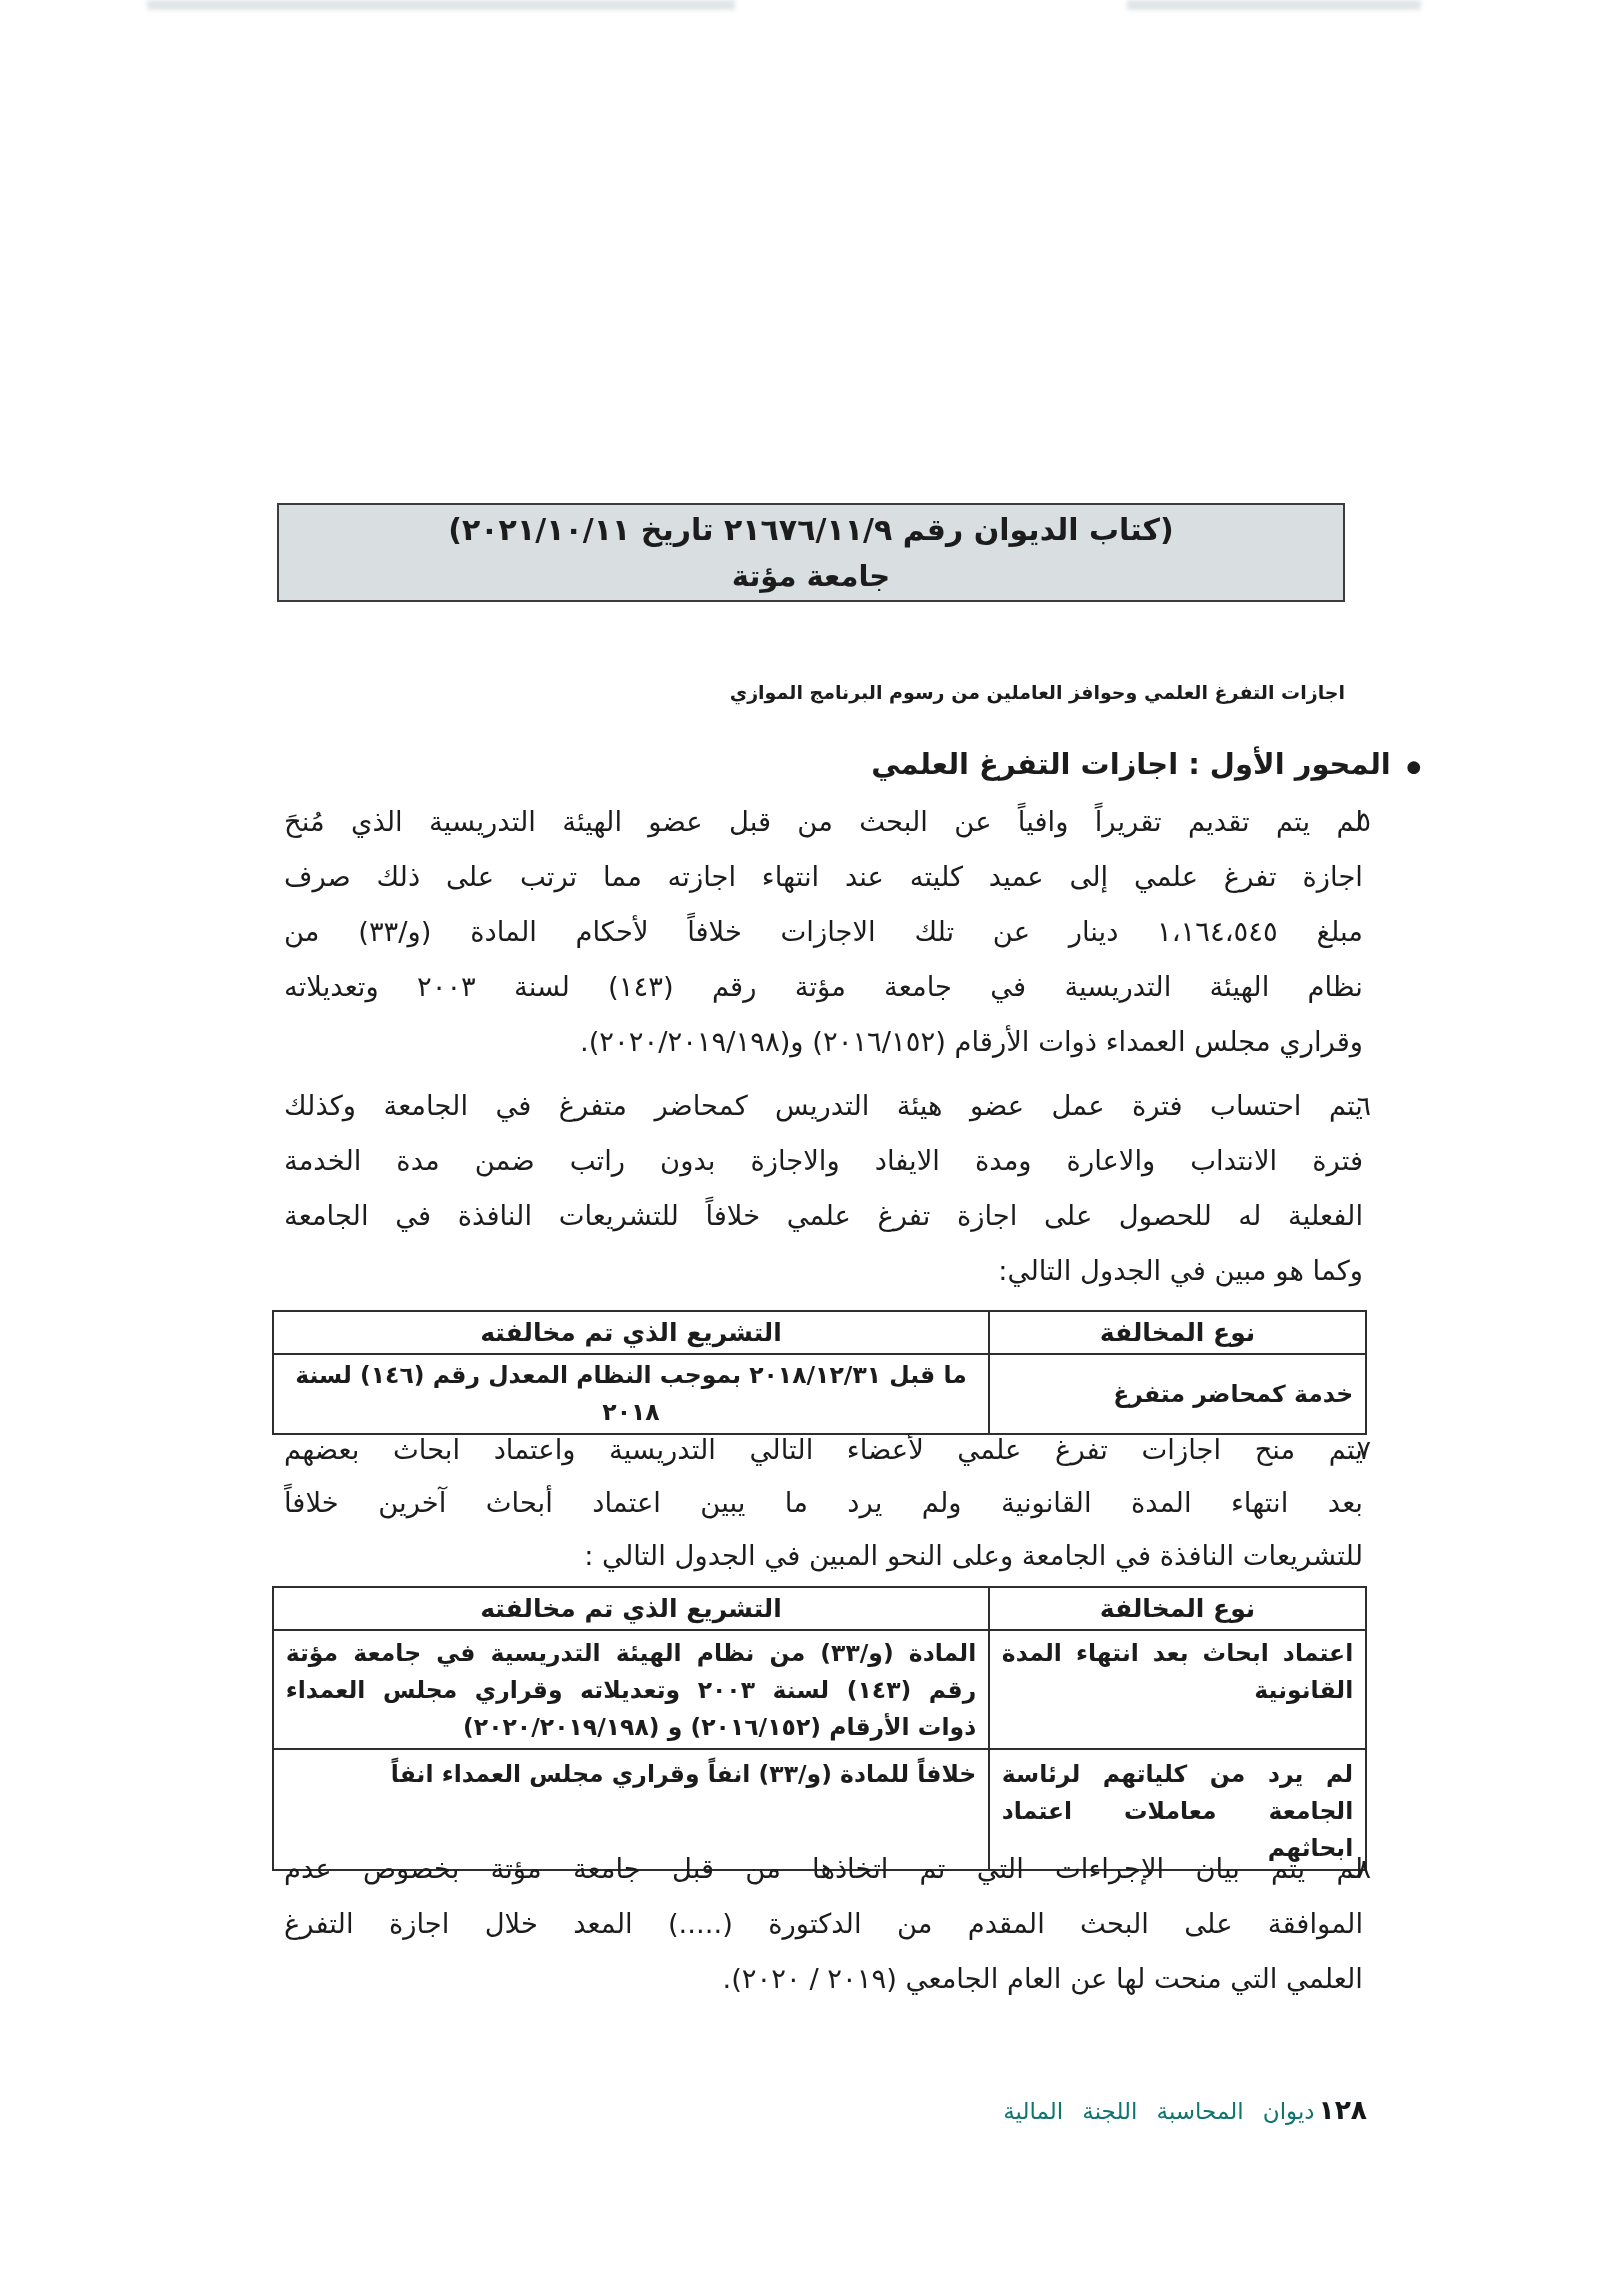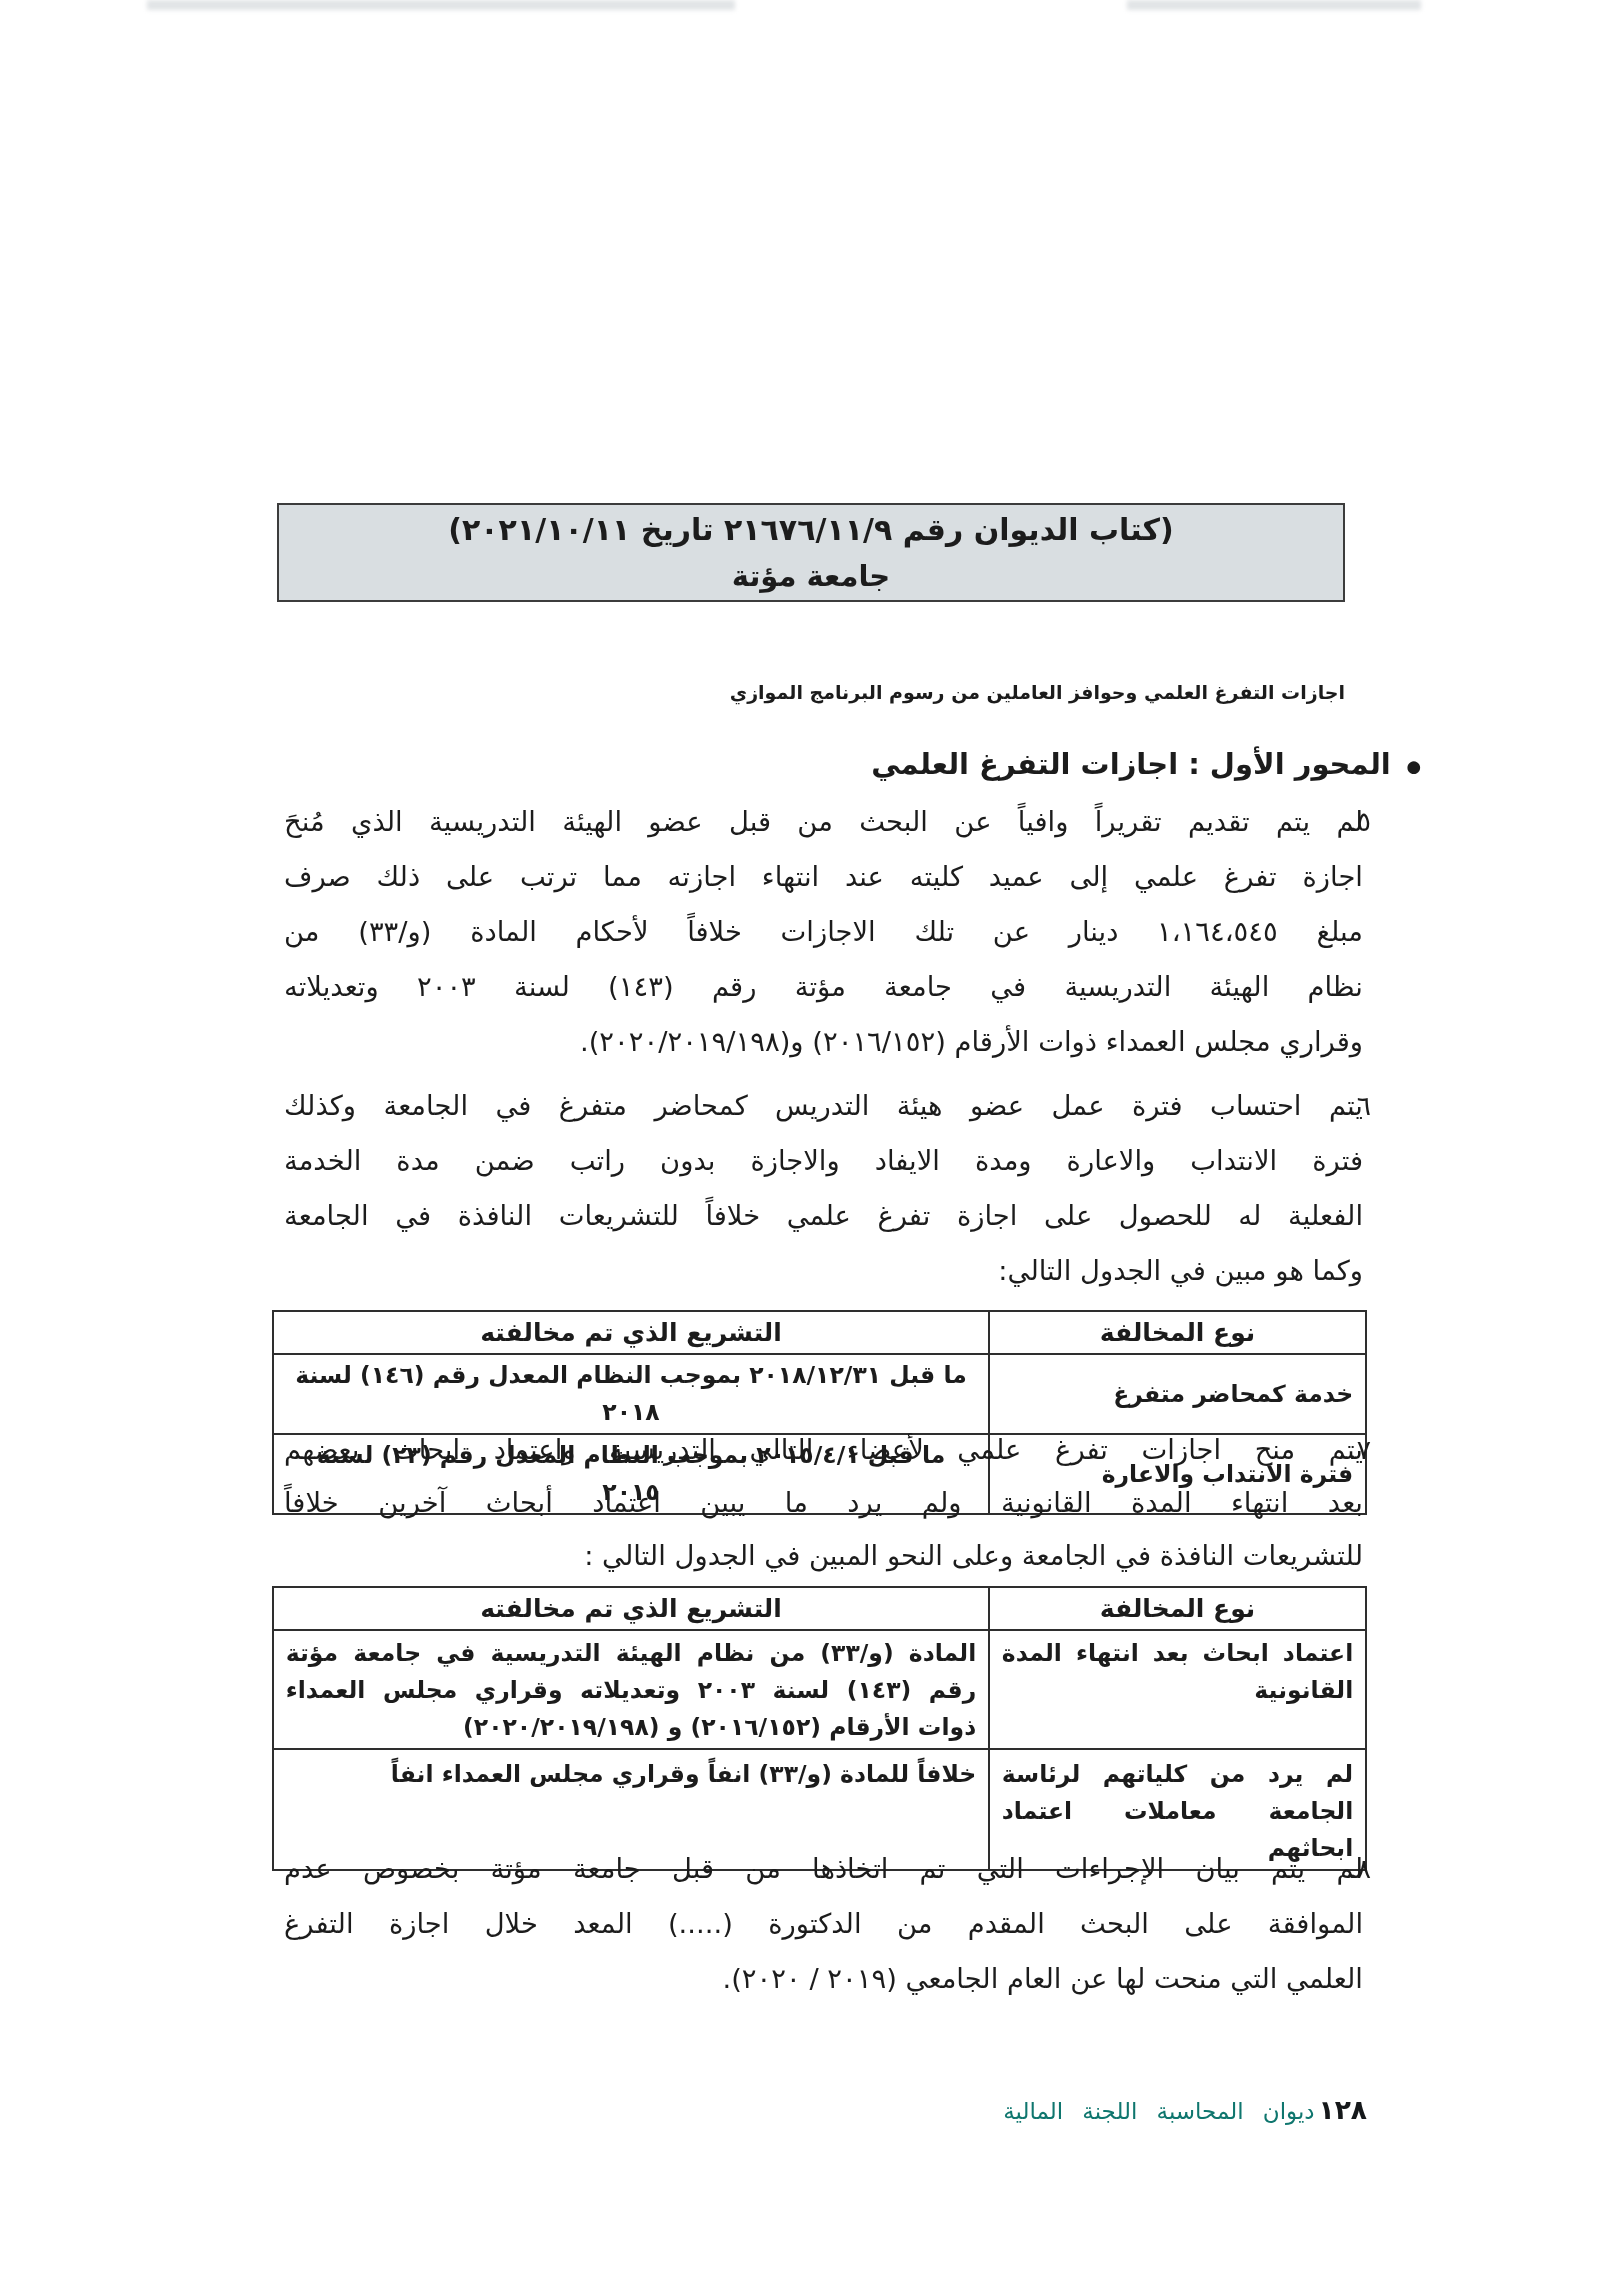--- a/index.html
+++ b/index.html
@@ -129,24 +129,20 @@
       </colgroup>
     <tbody>
         <tr>
       <th>نوع المخالفة</th>
       <th>التشريع الذي تم مخالفته</th>
     </tr>
     <tr>
       <td class="c-type">خدمة كمحاضر متفرغ</td>
       <td class="c-leg">ما قبل ٢٠١٨/١٢/٣١ بموجب النظام المعدل رقم (١٤٦) لسنة ٢٠١٨</td>
     </tr>
-    <tr>
-      <td class="c-type">فترة الانتداب والاعارة</td>
-      <td class="c-leg">ما قبل ٢٠١٥/٤/١ بموجب النظام المعدل رقم (٢٣) لسنة ٢٠١٥</td>
-    </tr>
   </tbody>
     </table>
 
   <div class="item item7">
     <div class="marker">٧.</div>
     <div class="lines">
       <div class="jline">يتم منح اجازات تفرغ علمي لأعضاء التالي التدريسية واعتماد ابحاث بعضهم</div>
       <div class="jline">بعد انتهاء المدة القانونية ولم يرد ما يبين اعتماد أبحاث آخرين خلافاً</div>
       <div class="rline">للتشريعات النافذة في الجامعة وعلى النحو المبين في الجدول التالي :</div>
     </div>

